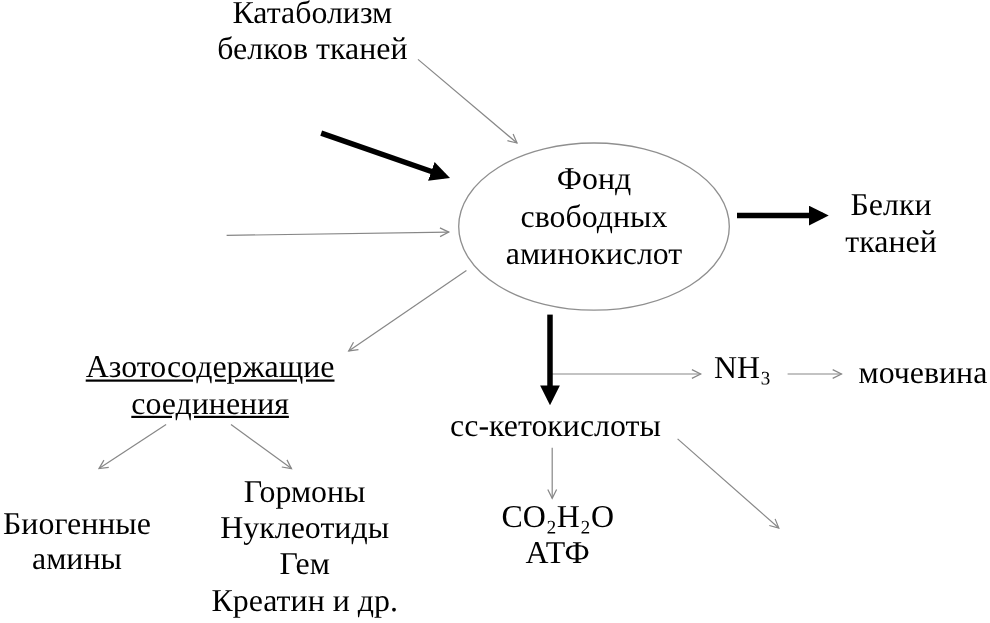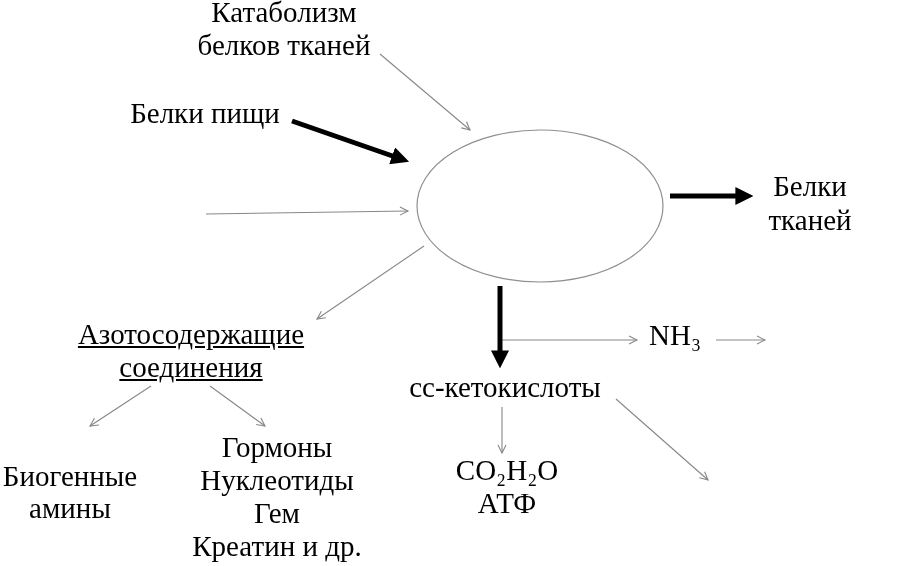--- a/index.html
+++ b/index.html
@@ -69,40 +69,43 @@
     <line x1="616" y1="399" x2="708" y2="480" stroke="#878787" stroke-width="1.1" marker-end="url(#thinHead)"></line>
 
     <line x1="292" y1="121" x2="404" y2="160" stroke="#000000" stroke-width="5" marker-end="url(#thickHead)"></line>
     <line x1="670" y1="196" x2="748" y2="196" stroke="#000000" stroke-width="5" marker-end="url(#thickHead)"></line>
     <line x1="500" y1="286" x2="500" y2="363" stroke="#000000" stroke-width="5" marker-end="url(#thickHead)"></line>
   </svg>
 
   <div class="label" style="left:284px; top:-4px;">Катаболизм
 белков тканей</div>
 
-  <div class="label" style="left:205px; top:97px;">Белки пищи</div>
 
 
+  <div class="label pool-label" style="left:540px; top:146px;">Фонд
+свободных
+аминокислот</div>
 
   <div class="label pool-label" style="left:810px; top:169px;">Белки
 тканей</div>
 
   <div class="label" style="left:191px; top:318px;text-decoration:underline;">Азотосодержащие
 соединения</div>
 
   <div class="label tight" style="left:70px; top:432px;">Биогенные
 амины</div>
 
   <div class="label" style="left:277px; top:431px;">Гормоны
 Нуклеотиды
 Гем
 Креатин и др.</div>
 
   <div class="label" style="left:505px; top:371px;">сс-кетокислоты</div>
 
   <div class="label" style="left:675px; top:319px;">NH₃</div>
 
+  <div class="label" style="left:839px; top:323px;">мочевина</div>
 
   <div class="label" style="left:507px; top:454px;">CO₂H₂O
 АТФ</div>
 
 
 </div>
 
 </body></html>

